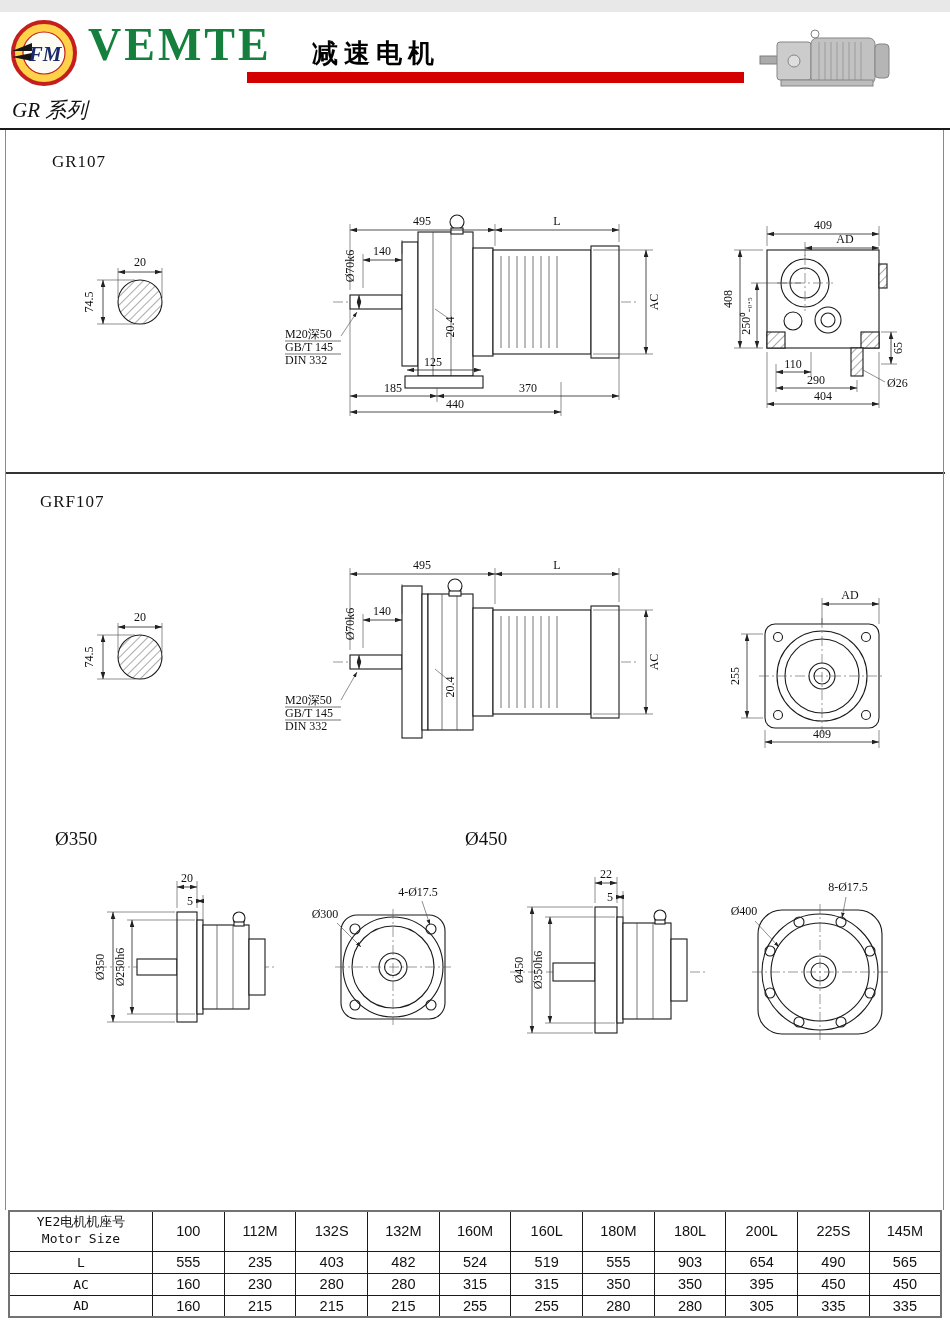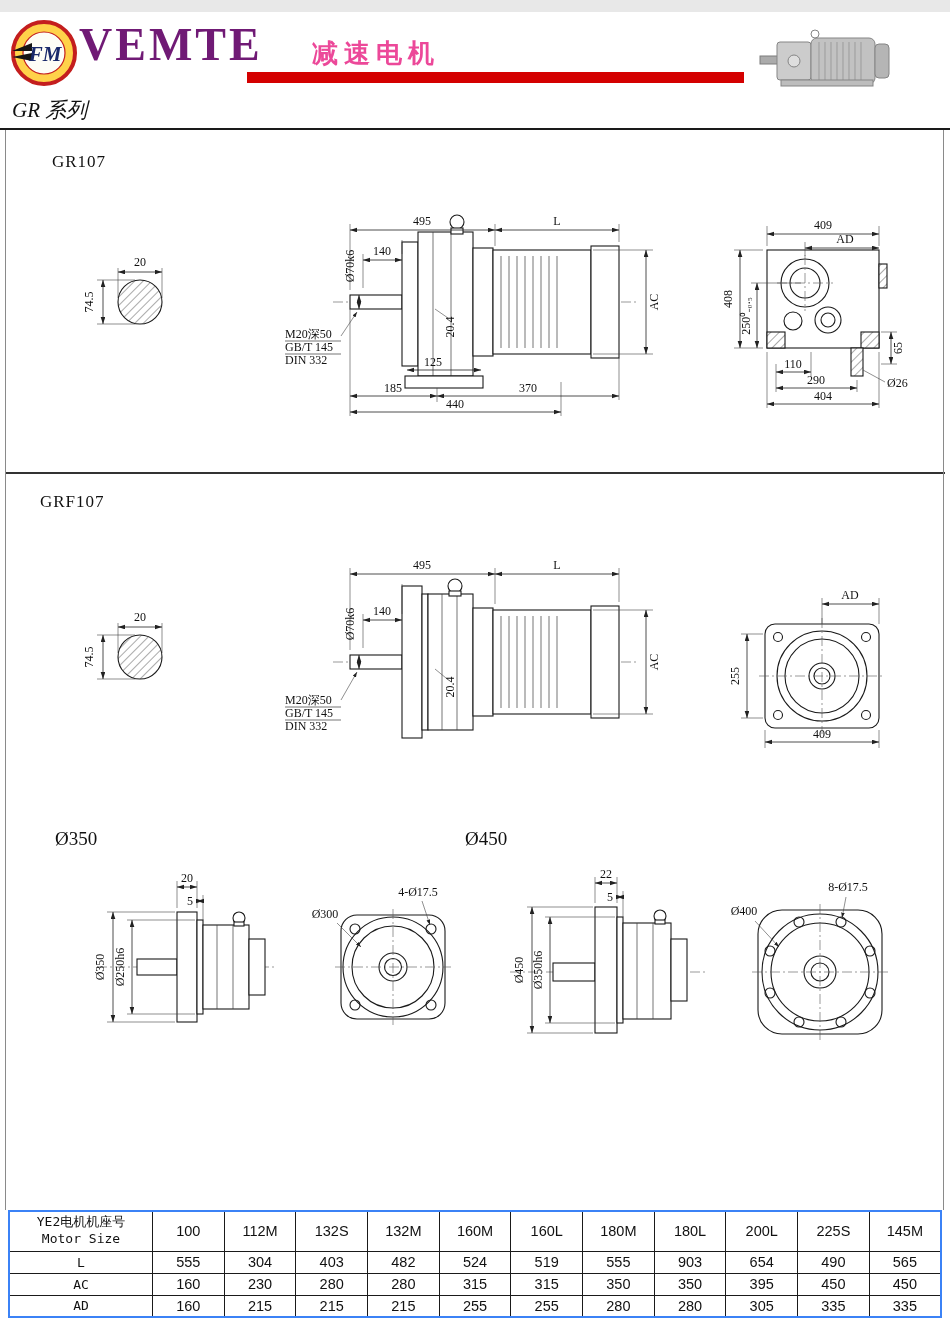--- a/index.html
+++ b/index.html
@@ -1,24 +1,24 @@
 <!DOCTYPE html>
 <html><head>
 <meta charset="utf-8">
 <style>
   html,body{margin:0;padding:0;background:#e8e8e8;}
   .page{position:relative;width:950px;height:1320px;background:#ffffff;
         font-family:"Liberation Sans",sans-serif;color:#111;overflow:hidden;margin:12px auto;}
   .abs{position:absolute;}
 
   
-  .brand{position:absolute;left:79px;top:6px;font:bold 46px "Liberation Serif",serif;
-         letter-spacing:3px;color:#701a75;}
+  .brand{position:absolute;left:88px;top:6px;font:bold 46px "Liberation Serif",serif;
+         letter-spacing:3px;color:#15803d;}
   .subtitle{position:absolute;left:312px;top:24px;font-weight:600;font-size:26px;
-            letter-spacing:6px;color:#ec4899;}
+            letter-spacing:6px;color:#000000;}
   .red-bar{position:absolute;left:247px;top:60px;width:497px;height:11px;background:#D40000;}
   .series{position:absolute;left:12px;top:84px;font:italic 21px "Liberation Serif",serif;}
 
   
   .hrule-top{position:absolute;left:0;top:116px;width:950px;height:2px;background:#1a1a1a;}
   .hrule-mid{position:absolute;left:5px;top:460px;width:940px;height:2px;background:#333;}
   .vl{position:absolute;top:118px;width:1px;height:1080px;background:#8a8a8a;}
   .vl.left{left:5px;} .vl.right{left:943px;}
 
   
@@ -34,21 +34,21 @@
   .dim{stroke:#222;stroke-width:0.8;marker-start:url(#arr);marker-end:url(#arr);}
   .ext{stroke:#444;stroke-width:0.6;fill:none;}
   .lead{stroke:#444;stroke-width:0.6;fill:none;marker-end:url(#arr);}
   .cl{stroke:#555;stroke-width:0.6;stroke-dasharray:10 3 2 3;}
   text.dt{font:12px "Liberation Serif",serif;fill:#111;text-anchor:middle;}
   text.dts{font:12px "Liberation Serif",serif;fill:#111;text-anchor:start;}
   text.dte{font:12px "Liberation Serif",serif;fill:#111;text-anchor:end;}
 
   
   .size-table{position:absolute;left:8px;top:1198px;width:934px;border-collapse:collapse;
-              table-layout:fixed;border:2px solid #3b82f6;}
+              table-layout:fixed;border:2px solid #737373;}
   .size-table td{border:1px solid #1a1a1a;text-align:center;vertical-align:middle;
                  font-size:14.5px;padding:0;}
   .size-table tr{height:22px;}
   .size-table tr.hdr{height:40px;}
   .size-table td.rowhead{width:142px;font:13px "DejaVu Sans Mono",monospace;line-height:1.3;}
   .size-table td.rowlabel{font:13px "DejaVu Sans Mono",monospace;}
 </style>
 </head>
 <body>
 
@@ -459,21 +459,21 @@
           <td>160L</td>
           <td>180M</td>
           <td>180L</td>
           <td>200L</td>
           <td>225S</td>
           <td>145M</td>
         </tr>
       <tr id="dim-row-0">
         <td class="rowlabel">L</td>
       <td>555</td>
-          <td>304</td>
+          <td>235</td>
           <td>403</td>
           <td>482</td>
           <td>524</td>
           <td>519</td>
           <td>555</td>
           <td>903</td>
           <td>654</td>
           <td>490</td>
           <td>565</td>
         </tr>

